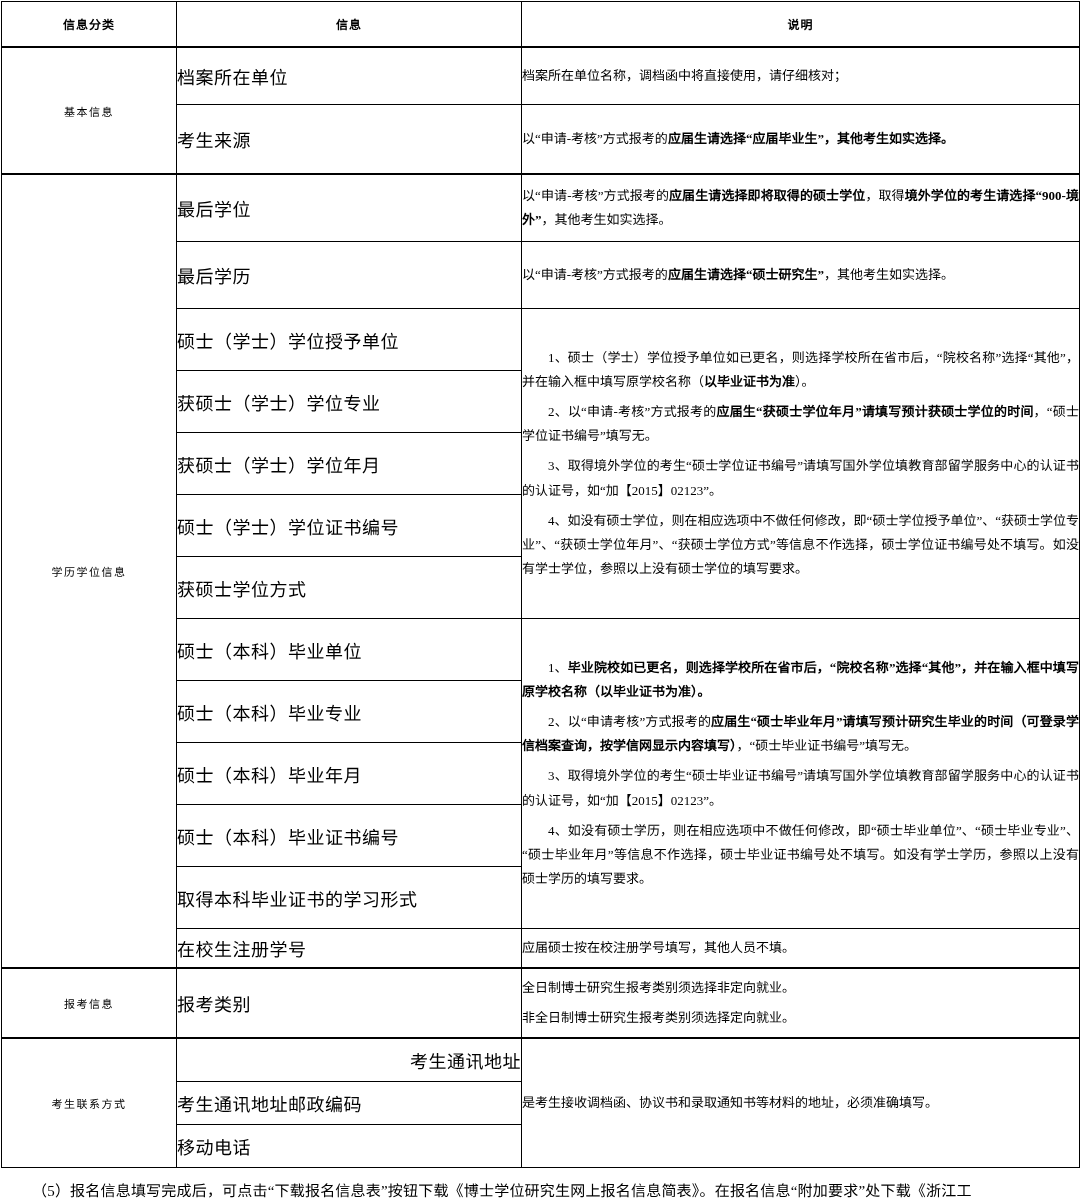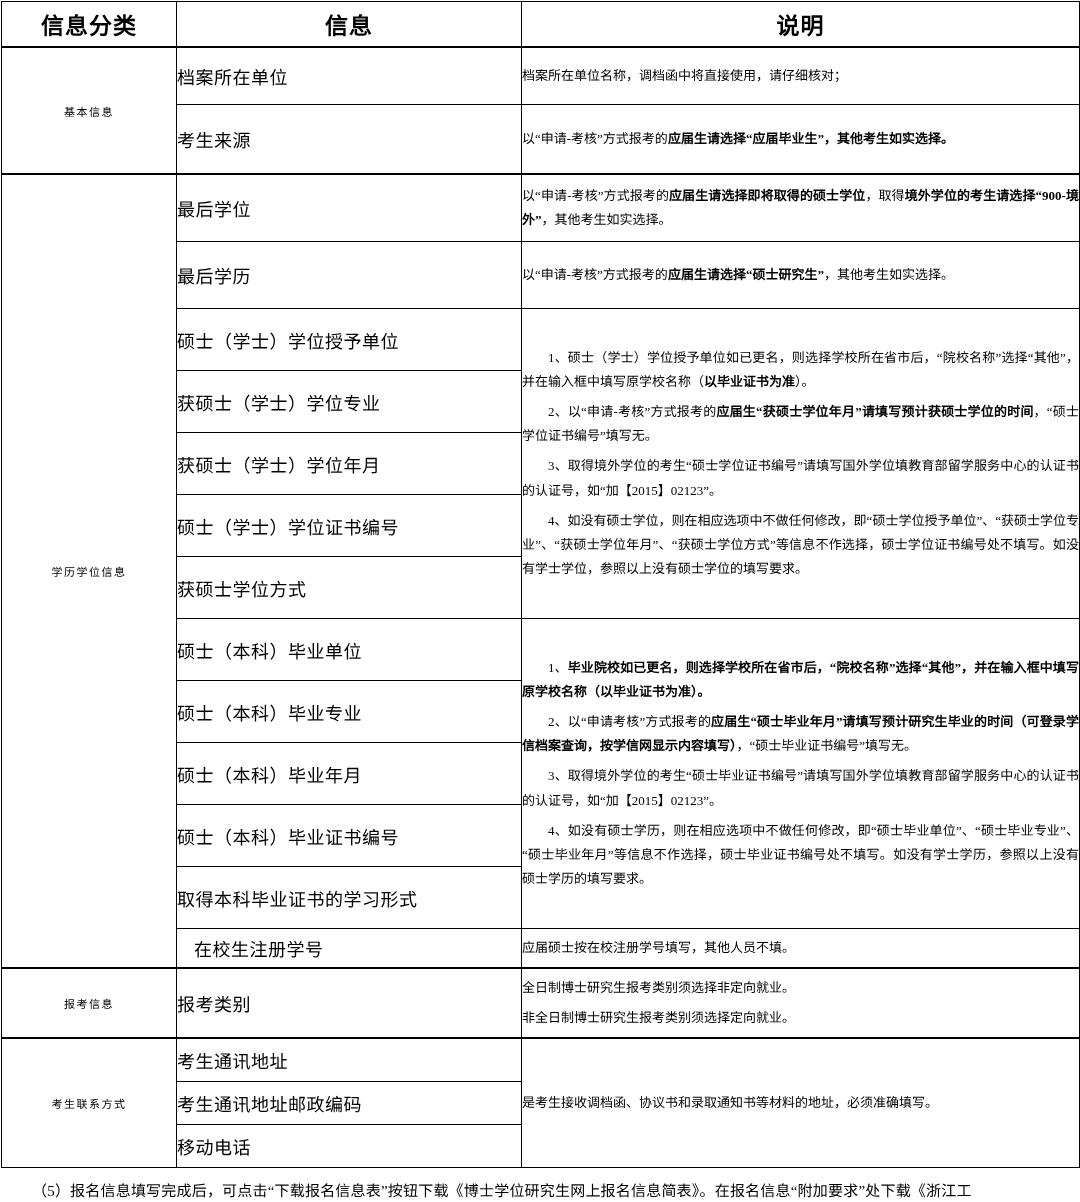--- a/index.html
+++ b/index.html
@@ -33,21 +33,21 @@
     padding: 0;
   }
   
   col.c1 { width: 175px; }
   col.c2 { width: 345px; }
   col.c3 { width: 558px; }
 
   thead td {
     text-align: center;
     font-weight: bold;
-    font-size: 23px;
+    font-size: 12px;
     height: 44px;
     letter-spacing: 1px;
   }
   .cat-cell {
     text-align: center;
     font-size: 11px;
     letter-spacing: 1.5px;
   }
   .field-cell {
     font-size: 18px;
@@ -164,36 +164,36 @@
         <tr>
           <td class="field-cell" style="height:61px">硕士（本科）毕业年月</td>
         </tr>
         <tr>
           <td class="field-cell" style="height:61px">硕士（本科）毕业证书编号</td>
         </tr>
         <tr>
           <td class="field-cell" style="height:61px">取得本科毕业证书的学习形式</td>
         </tr>
         <tr>
-          <td class="field-cell" style="height: 38px; padding-left: 17px;">在校生注册学号</td>
+          <td class="field-cell" style="height: 38px;">在校生注册学号</td>
           <td class="desc-cell mid" rowspan="1">
             <p class="noindent">应届硕士按在校注册学号填写，其他人员不填。</p>
           </td>
         </tr>
         <tr>
           <td class="cat-cell hr-heavy" rowspan="1">报考信息</td>
           <td class="field-cell hr-heavy" style="height: 68px;">报考类别</td>
           <td class="desc-cell hr-heavy" rowspan="1">
             <p class="noindent">全日制博士研究生报考类别须选择非定向就业。</p>
             <p class="noindent">非全日制博士研究生报考类别须选择定向就业。</p>
           </td>
         </tr>
         <tr>
           <td class="cat-cell hr-heavy" rowspan="3">考生联系方式</td>
-          <td class="field-cell hr-heavy" style="height: 42px;">考生通讯地址</td>
+          <td class="field-cell hr-heavy" style="height: 42px; text-align: right;">考生通讯地址</td>
           <td class="desc-cell hr-heavy mid" rowspan="3">
             <p class="noindent">是考生接收调档函、协议书和录取通知书等材料的地址，必须准确填写。</p>
           </td>
         </tr>
         <tr>
           <td class="field-cell" style="height: 42px;">考生通讯地址邮政编码</td>
         </tr>
         <tr>
           <td class="field-cell" style="height: 42px;">移动电话</td>
         </tr>

